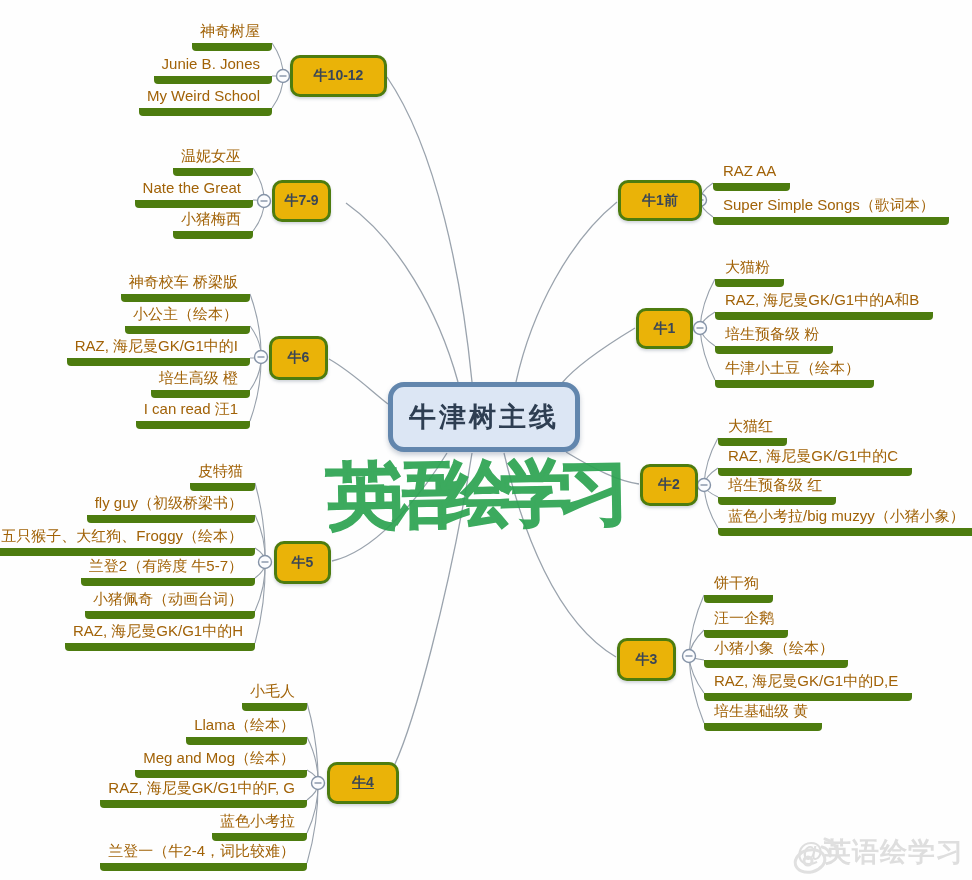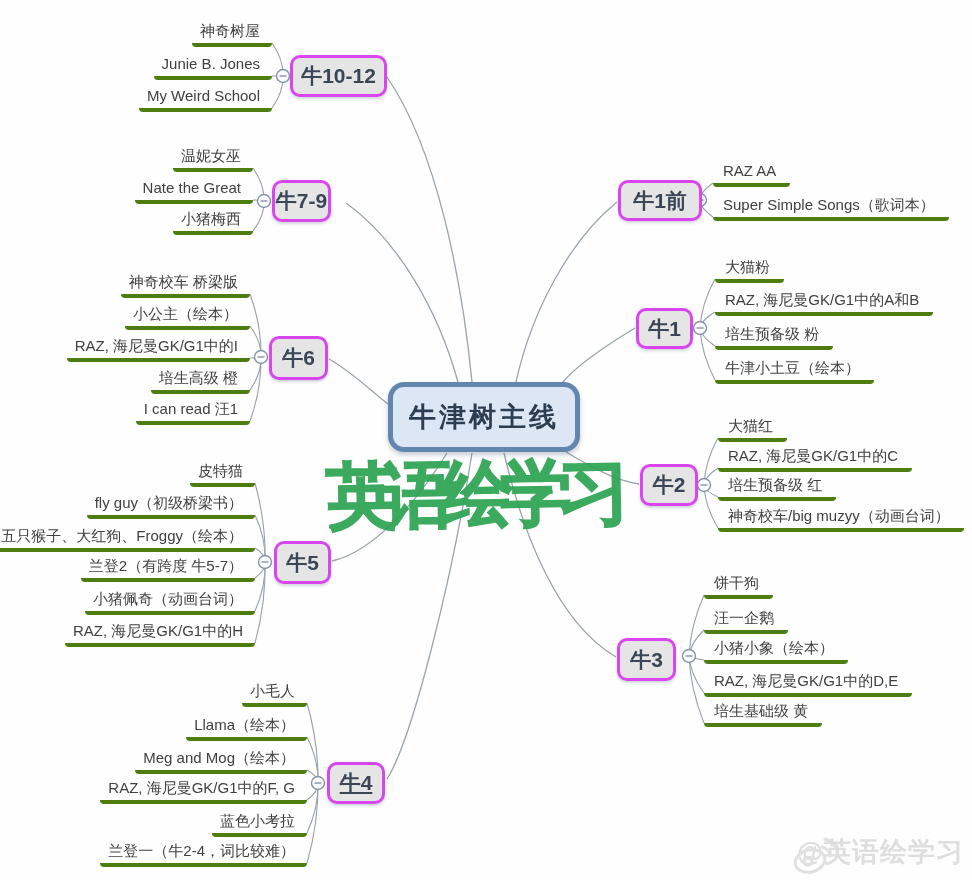--- a/index.html
+++ b/index.html
@@ -4,35 +4,35 @@
 <style>
   html,body{margin:0;padding:0;background:#ffffff;}
   #stage{
     position:relative;width:972px;height:880px;overflow:hidden;
     background:#fefefe;
     font-family:"Liberation Sans","DejaVu Sans",sans-serif;
   }
   svg{position:absolute;left:0;top:0;z-index:1;}
   .node{
     position:absolute;z-index:3;
-    background:#e5e5e5;border:3px solid #d946ef;border-radius:10px;
+    background:#eab308;border:3px solid #4d7c0f;border-radius:10px;
     display:flex;align-items:center;justify-content:center;
-    font-size:21px;color:#3a4656;font-weight:600;
+    font-size:14px;color:#3a4656;font-weight:600;
     box-shadow:0 2px 3px rgba(80,95,120,.25);
     box-sizing:border-box;white-space:nowrap;
   }
   .node.center{
     background:#dce6f4;border:5px solid #6286ad;border-radius:16px;
     font-size:27px;font-weight:700;color:#2e3e52;letter-spacing:3px;
     box-shadow:0 3px 5px rgba(70,90,120,.3);
   }
   .leaf{
     position:absolute;z-index:2;white-space:nowrap;
-    font-size:15px;line-height:20px;color:#404040;
-    border-bottom:4px solid #4d7c0f;border-radius:0 0 4px 4px;
+    font-size:15px;line-height:20px;color:#a16207;
+    border-bottom:8px solid #4d7c0f;border-radius:0 0 4px 4px;
   }
   .leaf.left{padding:2px 12px 2px 8px;text-align:center;}
   .leaf.right{padding:2px 14px 2px 10px;text-align:left;}
   .wm-center{
     position:absolute;z-index:5;left:326px;top:452px;
     font-size:72px;line-height:84px;font-weight:bold;
     letter-spacing:-14px;color:#2ca351;opacity:.92;
     -webkit-text-stroke:1.5px #2ca351;
     transform:rotate(-1deg);
   }
@@ -130,21 +130,21 @@
       <g>
         <circle cx="689" cy="656" r="6.5" fill="#fbfcfe" stroke="#8593a7" stroke-width="1.4"></circle>
         <line x1="685.5" y1="656" x2="692.5" y2="656" stroke="#8593a7" stroke-width="1.4"></line>
       </g>
     </svg>
 
   <div class="node" style="left:290px;top:55px;width:97px;height:42px;">牛10-12</div>
   <div class="node" style="left:272px;top:180px;width:59px;height:42px;">牛7-9</div>
   <div class="node" style="left:269px;top:336px;width:59px;height:44px;">牛6</div>
   <div class="node" style="left:274px;top:541px;width:57px;height:43px;">牛5</div>
-  <div class="node" style="left:327px;top:762px;width:58px;height:42px;text-decoration:underline;">牛4</div>
+  <div class="node" style="left:327px;top:762px;width:72px;height:42px;text-decoration:underline;">牛4</div>
   <div class="node" style="left:618px;top:180px;width:84px;height:41px;">牛1前</div>
   <div class="node" style="left:636px;top:308px;width:57px;height:41px;">牛1</div>
   <div class="node" style="left:640px;top:464px;width:58px;height:42px;text-align:center;">牛2</div>
   <div class="node" style="left:617px;top:638px;width:59px;height:43px;">牛3</div>
 
   <div class="node center" style="left:388px;top:382px;width:192px;height:70px;">牛津树主线</div>
 
   <div class="wm-center">英语绘学习</div>
 
   <div class="wm-credit">
@@ -186,19 +186,19 @@
     <div class="leaf left" style="top: 839px; right: 665px;"><span>兰登一（牛2-4，词比较难）</span></div>
     <div class="leaf right" style="top: 159px; left: 713px;"><span>RAZ AA</span></div>
     <div class="leaf right" style="top: 193px; left: 713px;"><span>Super Simple Songs（歌词本）</span></div>
     <div class="leaf right" style="top: 255px; left: 715px;"><span>大猫粉</span></div>
     <div class="leaf right" style="top: 288px; left: 715px;"><span>RAZ, 海尼曼GK/G1中的A和B</span></div>
     <div class="leaf right" style="top: 322px; left: 715px;"><span>培生预备级 粉</span></div>
     <div class="leaf right" style="top: 356px; left: 715px;"><span>牛津小土豆（绘本）</span></div>
     <div class="leaf right" style="top: 414px; left: 718px;"><span>大猫红</span></div>
     <div class="leaf right" style="top: 444px; left: 718px;"><span>RAZ, 海尼曼GK/G1中的C</span></div>
     <div class="leaf right" style="top: 473px; left: 718px;"><span>培生预备级 红</span></div>
-    <div class="leaf right" style="top: 504px; left: 718px;"><span>神奇校车/big muzyy（动画台词）</span></div>
+    <div class="leaf right" style="top: 504px; left: 718px;"><span>蓝色小考拉/big muzyy（小猪小象）</span></div>
     <div class="leaf right" style="top: 571px; left: 704px;"><span>饼干狗</span></div>
     <div class="leaf right" style="top: 606px; left: 704px;"><span>汪一企鹅</span></div>
     <div class="leaf right" style="top: 636px; left: 704px;"><span>小猪小象（绘本）</span></div>
     <div class="leaf right" style="top: 669px; left: 704px;"><span>RAZ, 海尼曼GK/G1中的D,E</span></div>
     <div class="leaf right" style="top: 699px; left: 704px;"><span>培生基础级 黄</span></div>
   </div>
 
 </body></html>

